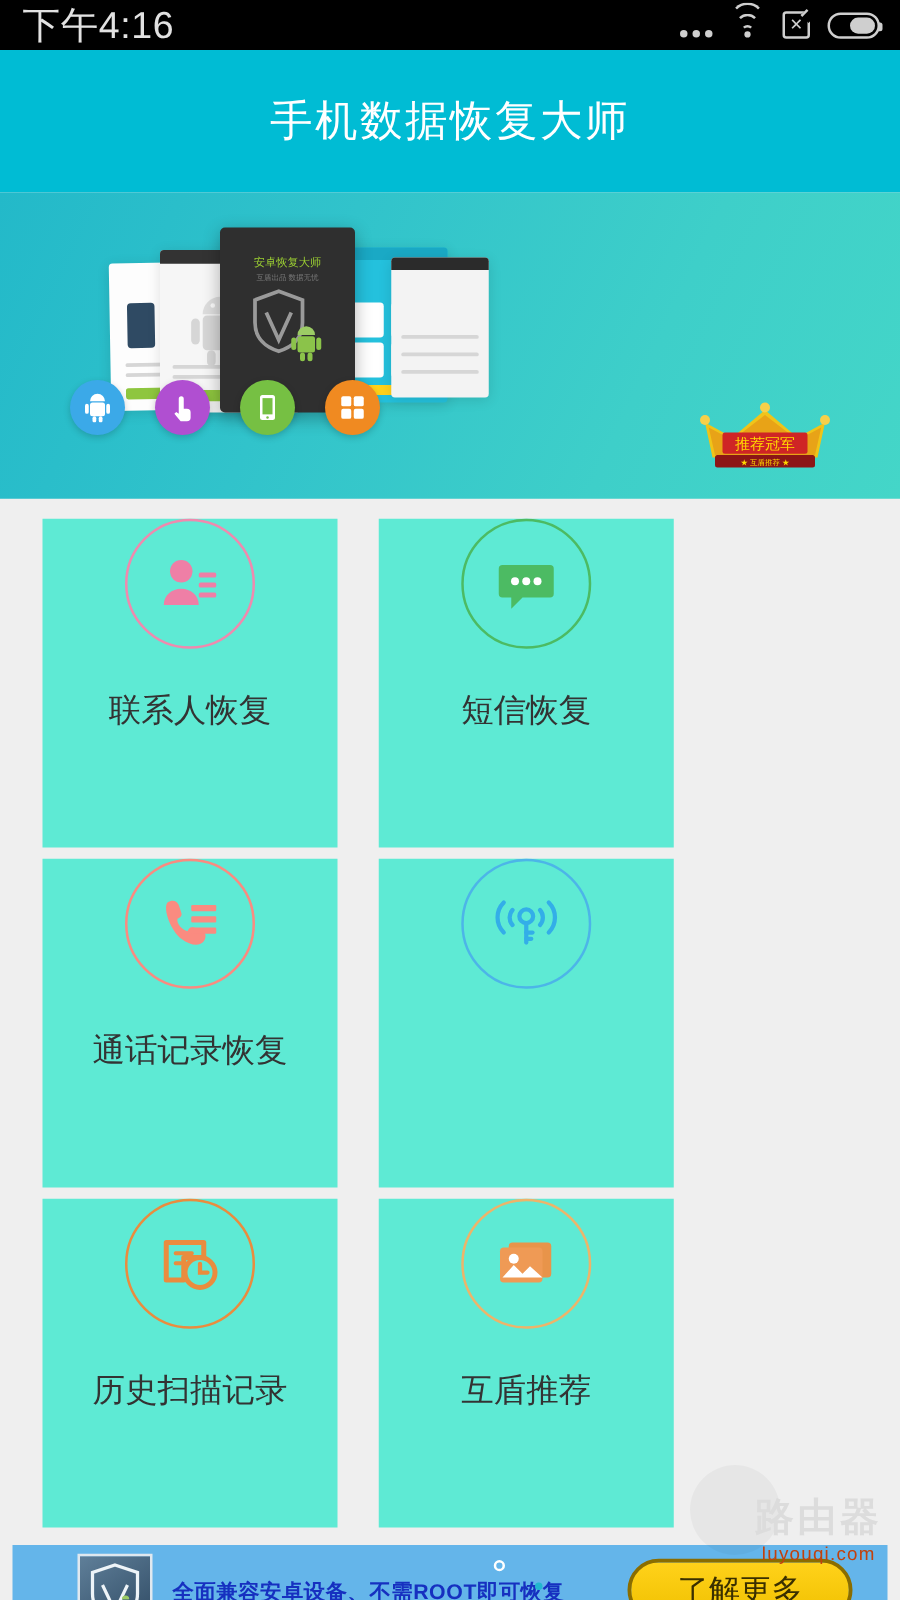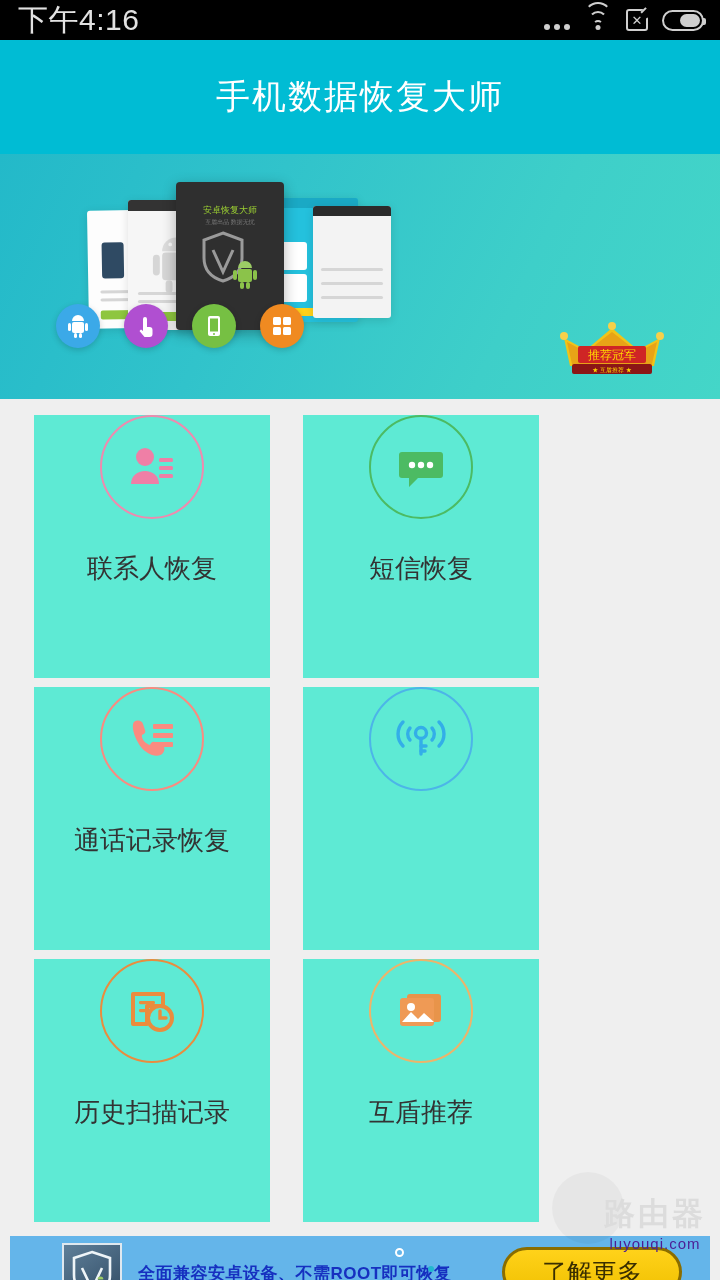--- a/index.html
+++ b/index.html
@@ -107,21 +107,21 @@
   .ad .t2{font-size:17px;font-weight:bold;color:#1630c0;letter-spacing:.5px;line-height:1.2;margin-top:3px;}
   .ad .bubble{position:absolute;border-radius:50%;}
   .ad .b1{left:385px;top:12px;width:9px;height:9px;border:2px solid #fff;}
   .ad .b2{left:418px;top:30px;width:6px;height:6px;background:#21b7cf;}
   .ad .cta{position:absolute;right:28px;top:11px;width:180px;height:50px;border-radius:25px;
     background:linear-gradient(#ffd21a,#f0c000);border:3px solid #8a6d00;
     display:flex;align-items:center;justify-content:center;font-size:25px;color:#3a2f00;}
 
   .watermark{position:absolute;right:14px;bottom:28px;text-align:center;pointer-events:none;}
   .watermark .wm1{font-size:31px;color:#dcdcdc;letter-spacing:3px;font-weight:bold;}
-  .watermark .wm2{font-size:15px;color:#4c1d95;letter-spacing:1px;}
+  .watermark .wm2{font-size:15px;color:#c2410c;letter-spacing:1px;}
   .wm-circle{position:absolute;right:96px;bottom:36px;width:72px;height:72px;border-radius:50%;
     background:rgba(0,0,0,.035);pointer-events:none;}
 </style>
 </head>
 <body>
 
 <div class="statusbar">
   <div class="clock">下午4:16</div>
   <div class="icons">
     <span class="dots">

